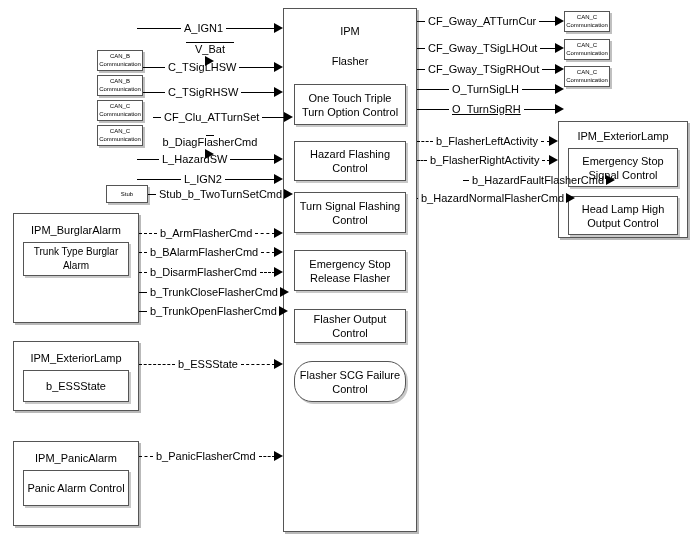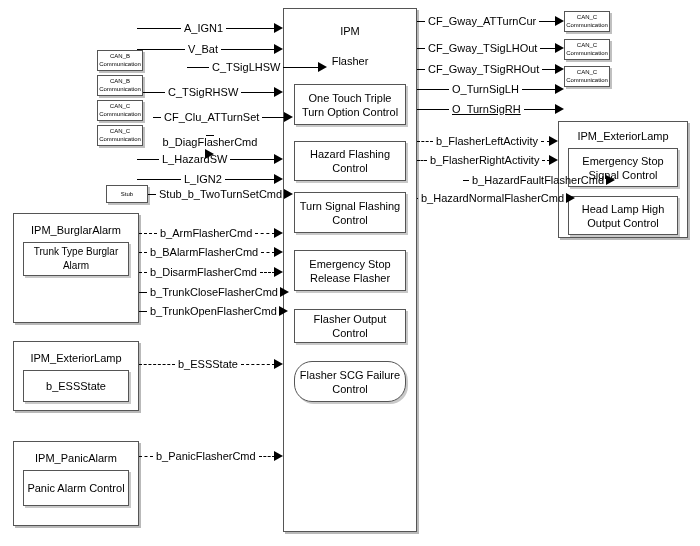--- a/index.html
+++ b/index.html
@@ -180,27 +180,27 @@
   </div>
   <div class="sub" style="left:568px;top:148px;width:110px;height:39px;">Emergency Stop Signal Control</div>
   <div class="sub" style="left:568px;top:196px;width:110px;height:39px;">Head Lamp High Output Control</div>
 
   <div class="sig" style="left:137px;top:21px;width:146px;">
     <span class="lead" style="width:44px;"></span>
     <span class="lbl">A_IGN1</span>
     <span class="tail"></span>
     <span class="arrow"></span>
   </div>
-  <div class="sig" style="left:137px;top:42px;width:146px;">
+  <div class="sig" style="left:137px;top:42px;width:146px;flex-direction:column;">
     <span class="lead" style="width:48px;"></span>
     <span class="lbl">V_Bat</span>
     <span class="tail"></span>
     <span class="arrow"></span>
   </div>
-  <div class="sig" style="left:143px;top:60px;width:140px;padding-left:44px;">
+  <div class="sig" style="left:143px;top:60px;width:140px;">
     <span class="lead" style="width:22px;"></span>
     <span class="lbl">C_TSigLHSW</span>
     <span class="tail"></span>
     <span class="arrow"></span>
   </div>
   <div class="sig" style="left:143px;top:85px;width:140px;">
     <span class="lead" style="width:22px;"></span>
     <span class="lbl">C_TSigRHSW</span>
     <span class="tail"></span>
     <span class="arrow"></span>

